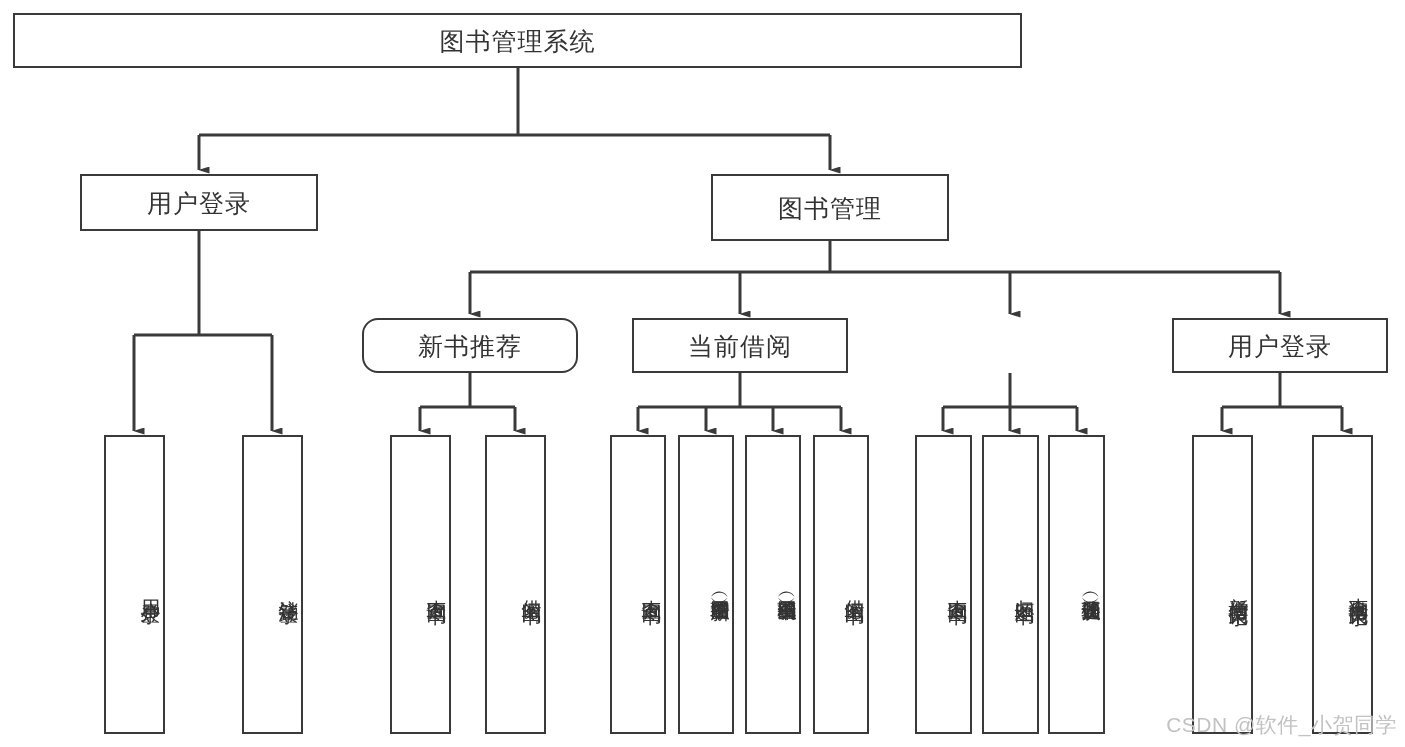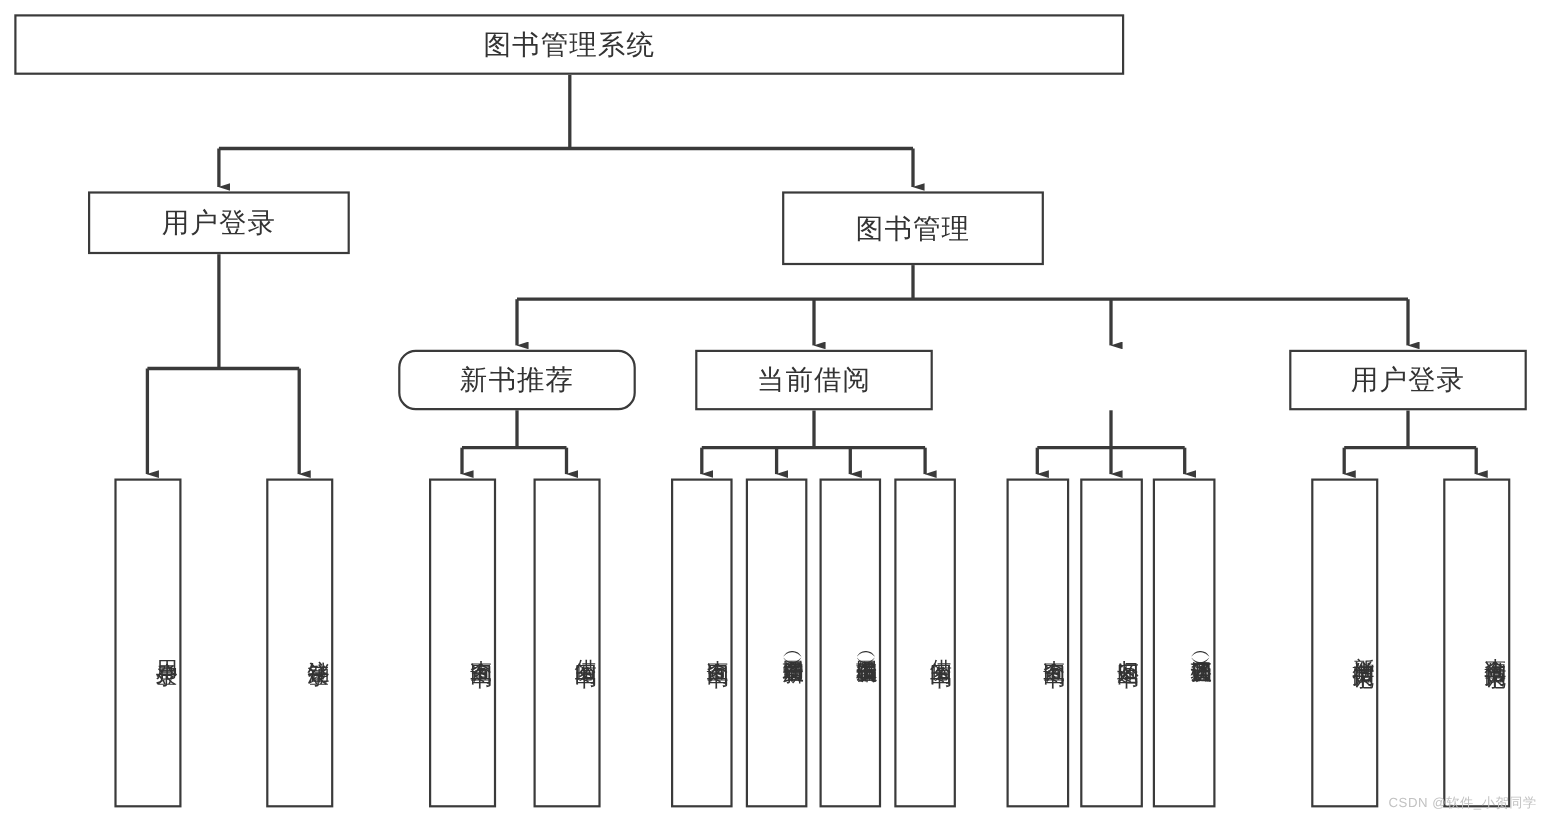--- a/index.html
+++ b/index.html
@@ -56,21 +56,21 @@
   }
   .node-v.pad-small {
     padding-top: 3px;
     font-size: 19px;
     letter-spacing: 0px;
   }
   #watermark {
     position: absolute;
     right: 8px;
     bottom: 8px;
-    font-size: 12px;
+    font-size: 21px;
     color: #c2c2c2;
     letter-spacing: 0.5px;
     white-space: nowrap;
     z-index: 5;
     font-family: "Liberation Sans", "DejaVu Sans", sans-serif;
   }
 </style>
 </head>
 <body>
 

